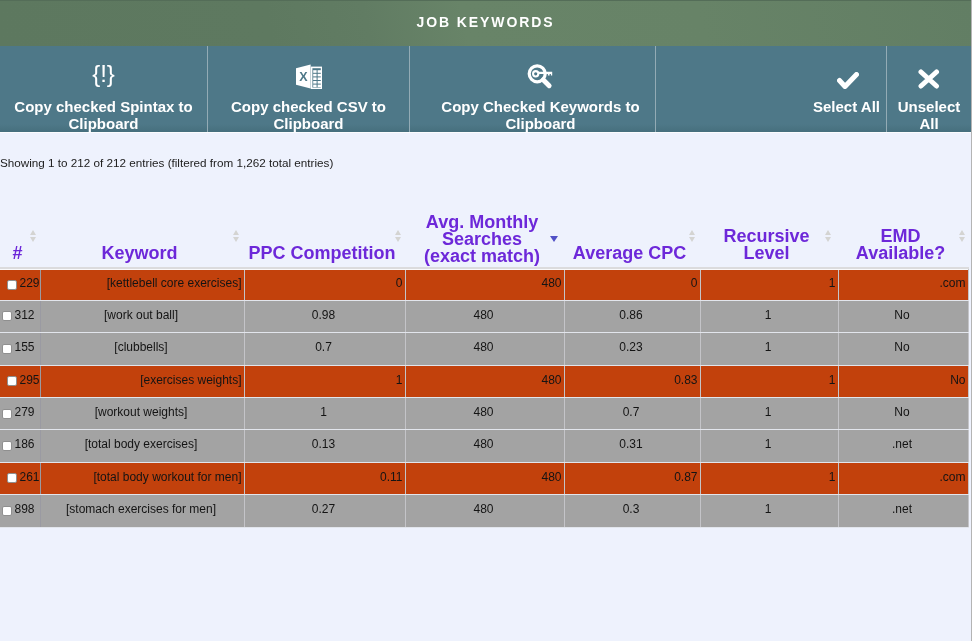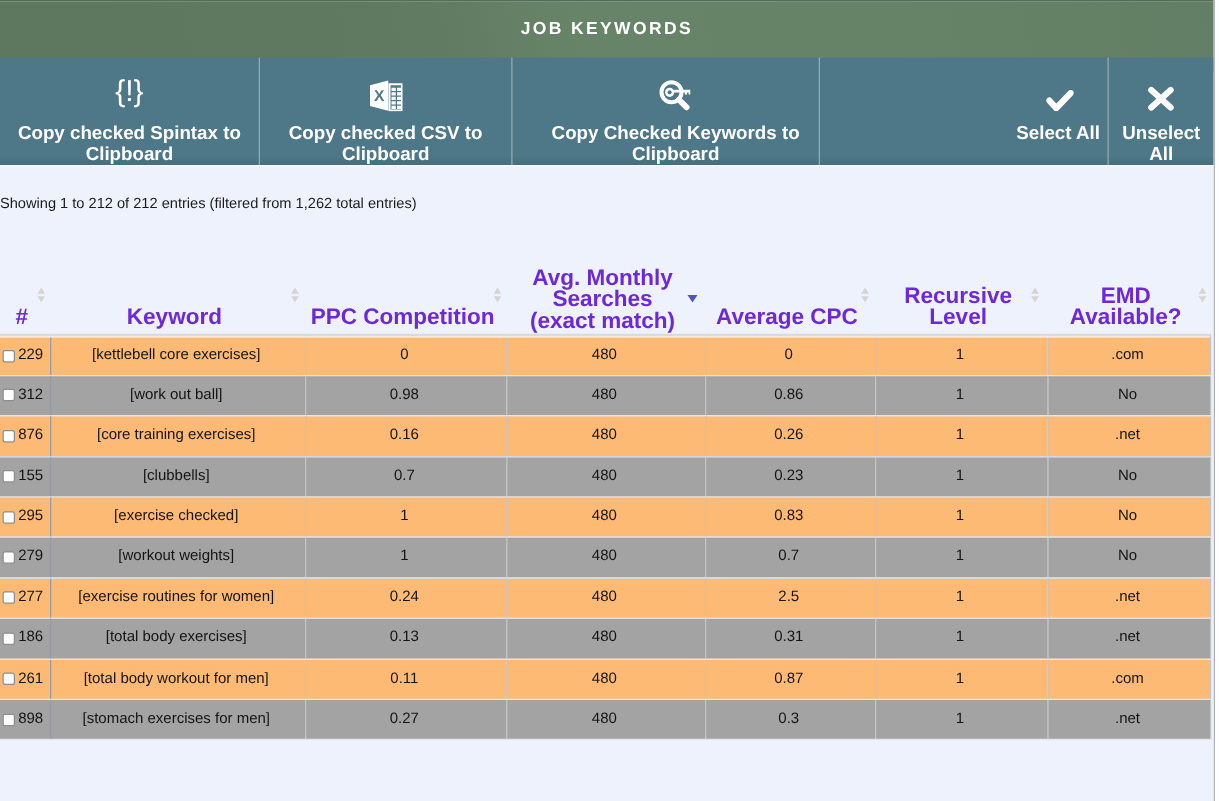--- a/index.html
+++ b/index.html
@@ -31,21 +31,21 @@
   font-size:11.7px; color:#1c1c1c; }
 table { position:absolute; left:0; top:200px; width:968px; border-collapse:collapse;
   table-layout:fixed; }
 th { height:68px; vertical-align:bottom; font-size:18px; font-weight:bold; color:#6d28d9;
   text-align:center; padding:0 5px 5.5px 0; border-bottom:2px solid #dbdbdd;
   position:relative; line-height:17px; }
 td { height:32.4px; font-size:12px; color:#141414; text-align:center; vertical-align:top; padding-top:7px;
   border-right:1px solid #c4c4c8; border-bottom:1px solid #e2e5ec;
   padding-right:2px; }
 td.num { text-align:left; padding:7px 0 0 2px; font-size:12px; border-right-color:#9a9aa2; }
-tr.odd td { background:#fdba74; }
+tr.odd td { background:#c2410c;text-align:right; }
 tr.even td { background:#a3a3a3; }
 .cb { display:inline-block; width:10px; height:10px; background:#fff;
   border:1px solid #8f8f8f; border-radius:2px; vertical-align:-2.5px; margin-right:2.5px; }
 .sort { position:absolute; width:7px; height:13px; }
 .sort .up { position:absolute; top:0; left:0; width:0; height:0;
   border-left:3.5px solid transparent; border-right:3.5px solid transparent;
   border-bottom:5.5px solid #d4d4d2; }
 .sort .dn { position:absolute; top:7px; left:0; width:0; height:0;
   border-left:3.5px solid transparent; border-right:3.5px solid transparent;
   border-top:5.5px solid #d4d4d2; }
@@ -160,64 +160,46 @@
       </tr>
 <tr class="even">
         <td class="num"><span class="cb"></span>312</td>
         <td>[work out ball]</td>
         <td>0.98</td>
         <td>480</td>
         <td>0.86</td>
         <td>1</td>
         <td>No</td>
       </tr>
-<tr class="odd">
-        <td class="num"><span class="cb"></span>876</td>
-        <td>[core training exercises]</td>
-        <td>0.16</td>
-        <td>480</td>
-        <td>0.26</td>
-        <td>1</td>
-        <td>.net</td>
-      </tr>
 <tr class="even">
         <td class="num"><span class="cb"></span>155</td>
         <td>[clubbells]</td>
         <td>0.7</td>
         <td>480</td>
         <td>0.23</td>
         <td>1</td>
         <td>No</td>
       </tr>
 <tr class="odd">
         <td class="num"><span class="cb"></span>295</td>
-        <td>[exercise checked]</td>
+        <td>[exercises weights]</td>
         <td>1</td>
         <td>480</td>
         <td>0.83</td>
         <td>1</td>
         <td>No</td>
       </tr>
 <tr class="even">
         <td class="num"><span class="cb"></span>279</td>
         <td>[workout weights]</td>
         <td>1</td>
         <td>480</td>
         <td>0.7</td>
         <td>1</td>
         <td>No</td>
-      </tr>
-<tr class="odd">
-        <td class="num"><span class="cb"></span>277</td>
-        <td>[exercise routines for women]</td>
-        <td>0.24</td>
-        <td>480</td>
-        <td>2.5</td>
-        <td>1</td>
-        <td>.net</td>
       </tr>
 <tr class="even">
         <td class="num"><span class="cb"></span>186</td>
         <td>[total body exercises]</td>
         <td>0.13</td>
         <td>480</td>
         <td>0.31</td>
         <td>1</td>
         <td>.net</td>
       </tr>

